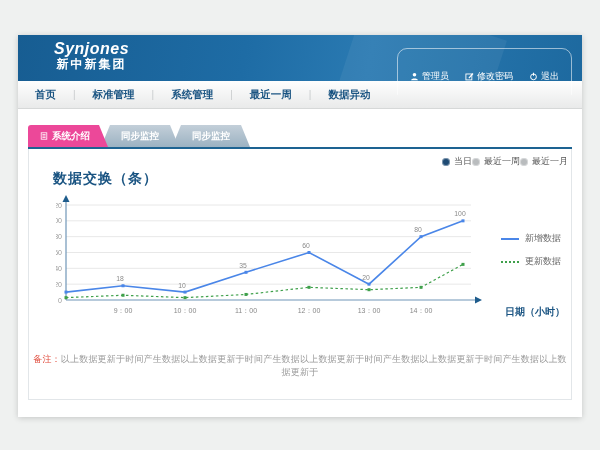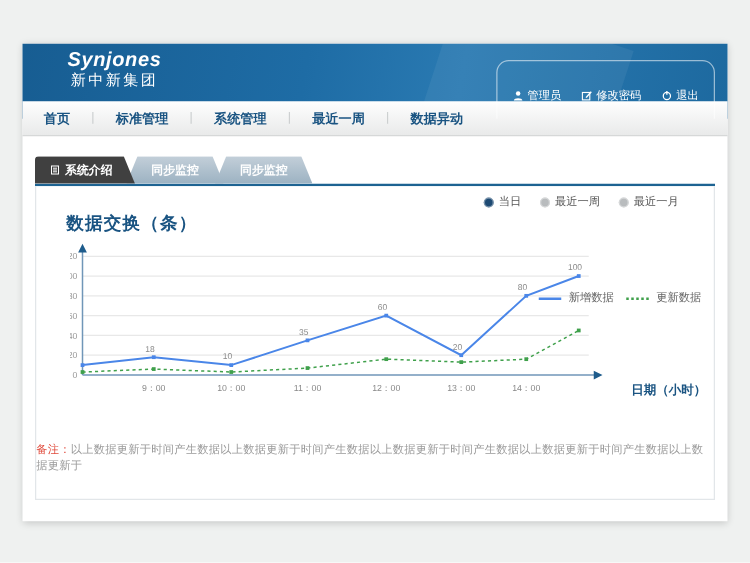--- a/index.html
+++ b/index.html
@@ -7,57 +7,57 @@
        font-family:"Liberation Sans","DejaVu Sans",sans-serif;-webkit-font-smoothing:antialiased}
   .page{position:absolute;left:18px;top:35px;width:564px;height:382px;background:#fff;
         box-shadow:0 1px 6px rgba(0,0,0,.18)}
   
   .topbar{position:absolute;left:0;top:0;width:100%;height:60px;overflow:hidden;
           background:linear-gradient(100deg,#175d92 0%,#1e6ca5 40%,#2a7ab2 62%,#1d699f 100%)}
   .topbar::after{content:'';position:absolute;left:58%;top:-20px;width:26%;height:200%;
           background:rgba(255,255,255,.06);transform:rotate(18deg)}
   .logo{position:absolute;left:36px;top:5px;color:#fff;text-align:center;line-height:1.15}
   .logo-en{font-size:16px;font-weight:bold;font-style:italic;letter-spacing:.5px}
-  .logo-cn{font-size:12px;font-weight:normal;letter-spacing:2px}
+  .logo-cn{font-size:12px;font-weight:bold;letter-spacing:2px}
   .app-title{position:absolute;left:122px;top:16px;color:#fff;font-size:14px;letter-spacing:1.5px}
   .user-pill{position:absolute;right:10px;top:13px;height:18px;border:1px solid rgba(255,255,255,.55);
              border-radius:10px;display:flex;align-items:center;padding:18px 12px;gap:16px;z-index:2}
   .user-item{display:flex;align-items:center;gap:3px;color:#fff;font-size:9px;cursor:pointer;white-space:nowrap}
   .uicon{display:inline-flex;align-items:center}
   
   .nav{position:absolute;left:0;top:46px;width:100%;height:28px;box-sizing:border-box;
        background:linear-gradient(#fefefe,#e9eaea);border-bottom:1px solid #d6d8d8;
        display:flex;align-items:center;}
   .nav-item{color:#1a5482;font-size:10.5px;font-weight:bold;padding:0 17px;cursor:pointer;white-space:nowrap}
   .nav-sep{color:#c9cccd;font-size:10px}
   
   .tabs{position:absolute;left:10px;top:90px;height:22px;display:flex;align-items:flex-end}
   .tab{height:22px;display:flex;align-items:center;gap:4px;font-size:9.5px;font-weight:bold;
        color:#fff;cursor:pointer;box-sizing:border-box;white-space:nowrap}
-  .tab.active{background:#404040;padding:0 18px 0 12px;z-index:5;position:relative;
+  .tab.active{background:#ec4899;padding:0 18px 0 12px;z-index:5;position:relative;
        clip-path:polygon(0 0,calc(100% - 9px) 0,100% 100%,0 100%);border-radius:3px 0 0 0}
   .tab.inactive{background:linear-gradient(#c3cfd9,#9cb2c2);padding:0 20px 0 20px;margin-left:-7px;position:relative;
        clip-path:polygon(9px 0,calc(100% - 9px) 0,100% 100%,0 100%)}
   .rule{position:absolute;left:10px;right:10px;top:112px;height:2px;background:#1d6392}
   
   .panel{position:absolute;left:10px;right:10px;top:114px;height:251px;background:#fff;
          border:1px solid #e2e6e9;border-top:none;box-sizing:border-box}
-  .filters{position:absolute;right:28px;top:6px;display:flex;gap:15px;align-items:flex-end}
+  .filters{position:absolute;right:3px;top:6px;display:flex;align-items:flex-end}
   .filter{display:flex;align-items:center;gap:4px;font-size:9px;color:#555;cursor:pointer;white-space:nowrap}
   .dot{width:8px;height:8px;border-radius:50%;box-shadow:inset 0 0 0 1px rgba(255,255,255,.4)}
   .dot.sel{background:#1e4a73}
   .dot.unsel{background:#b9bcbe}
   .ylabel{position:absolute;left:24px;top:21px;font-size:14px;font-weight:bold;color:#1a5482;letter-spacing:1px}
   .chart-wrap{position:absolute;left:27px;top:43px}
   svg text{font-family:"Liberation Sans","DejaVu Sans",sans-serif}
-  .legend{position:absolute;right:10px;top:83px;display:flex;gap:10px}
+  .legend{position:absolute;right:10px;top:83px;display:flex;flex-direction:column;gap:10px}
   .legend-item{display:flex;align-items:center;gap:6px;font-size:9px;color:#666;cursor:pointer;white-space:nowrap}
   .sample{width:18px;height:0;display:inline-block}
   .xlabel{position:absolute;right:6px;top:156px;font-size:10px;font-weight:bold;color:#1a5482;white-space:nowrap}
-  .note{position:absolute;left:0;right:0;top:204px;text-align:left;font-size:9px;letter-spacing:.2px}
+  .note{position:absolute;left:0;right:0;top:204px;text-align:center;font-size:9px;letter-spacing:.2px}
   .note-prefix{color:#e04b3c}
   .note-text{color:#9a9a9a}
 </style>
 </head>
 <body>
 
 <div class="page">
 
   <header class="topbar">
     <div class="logo">

